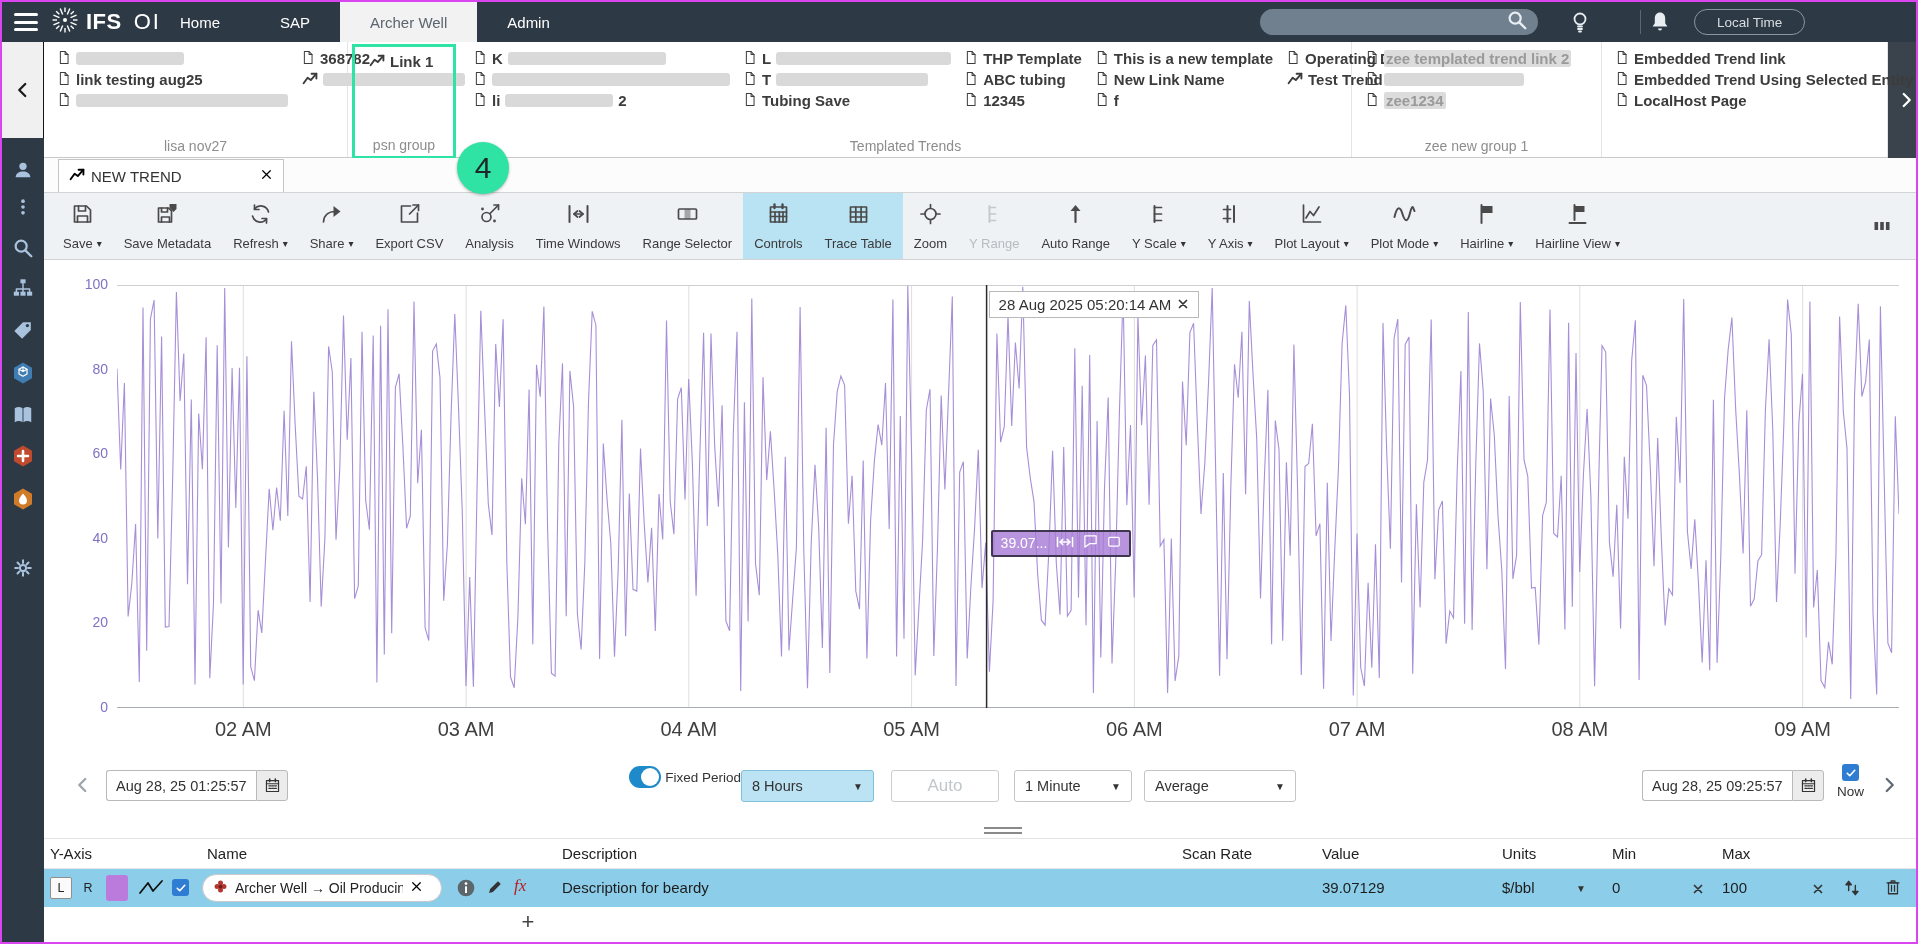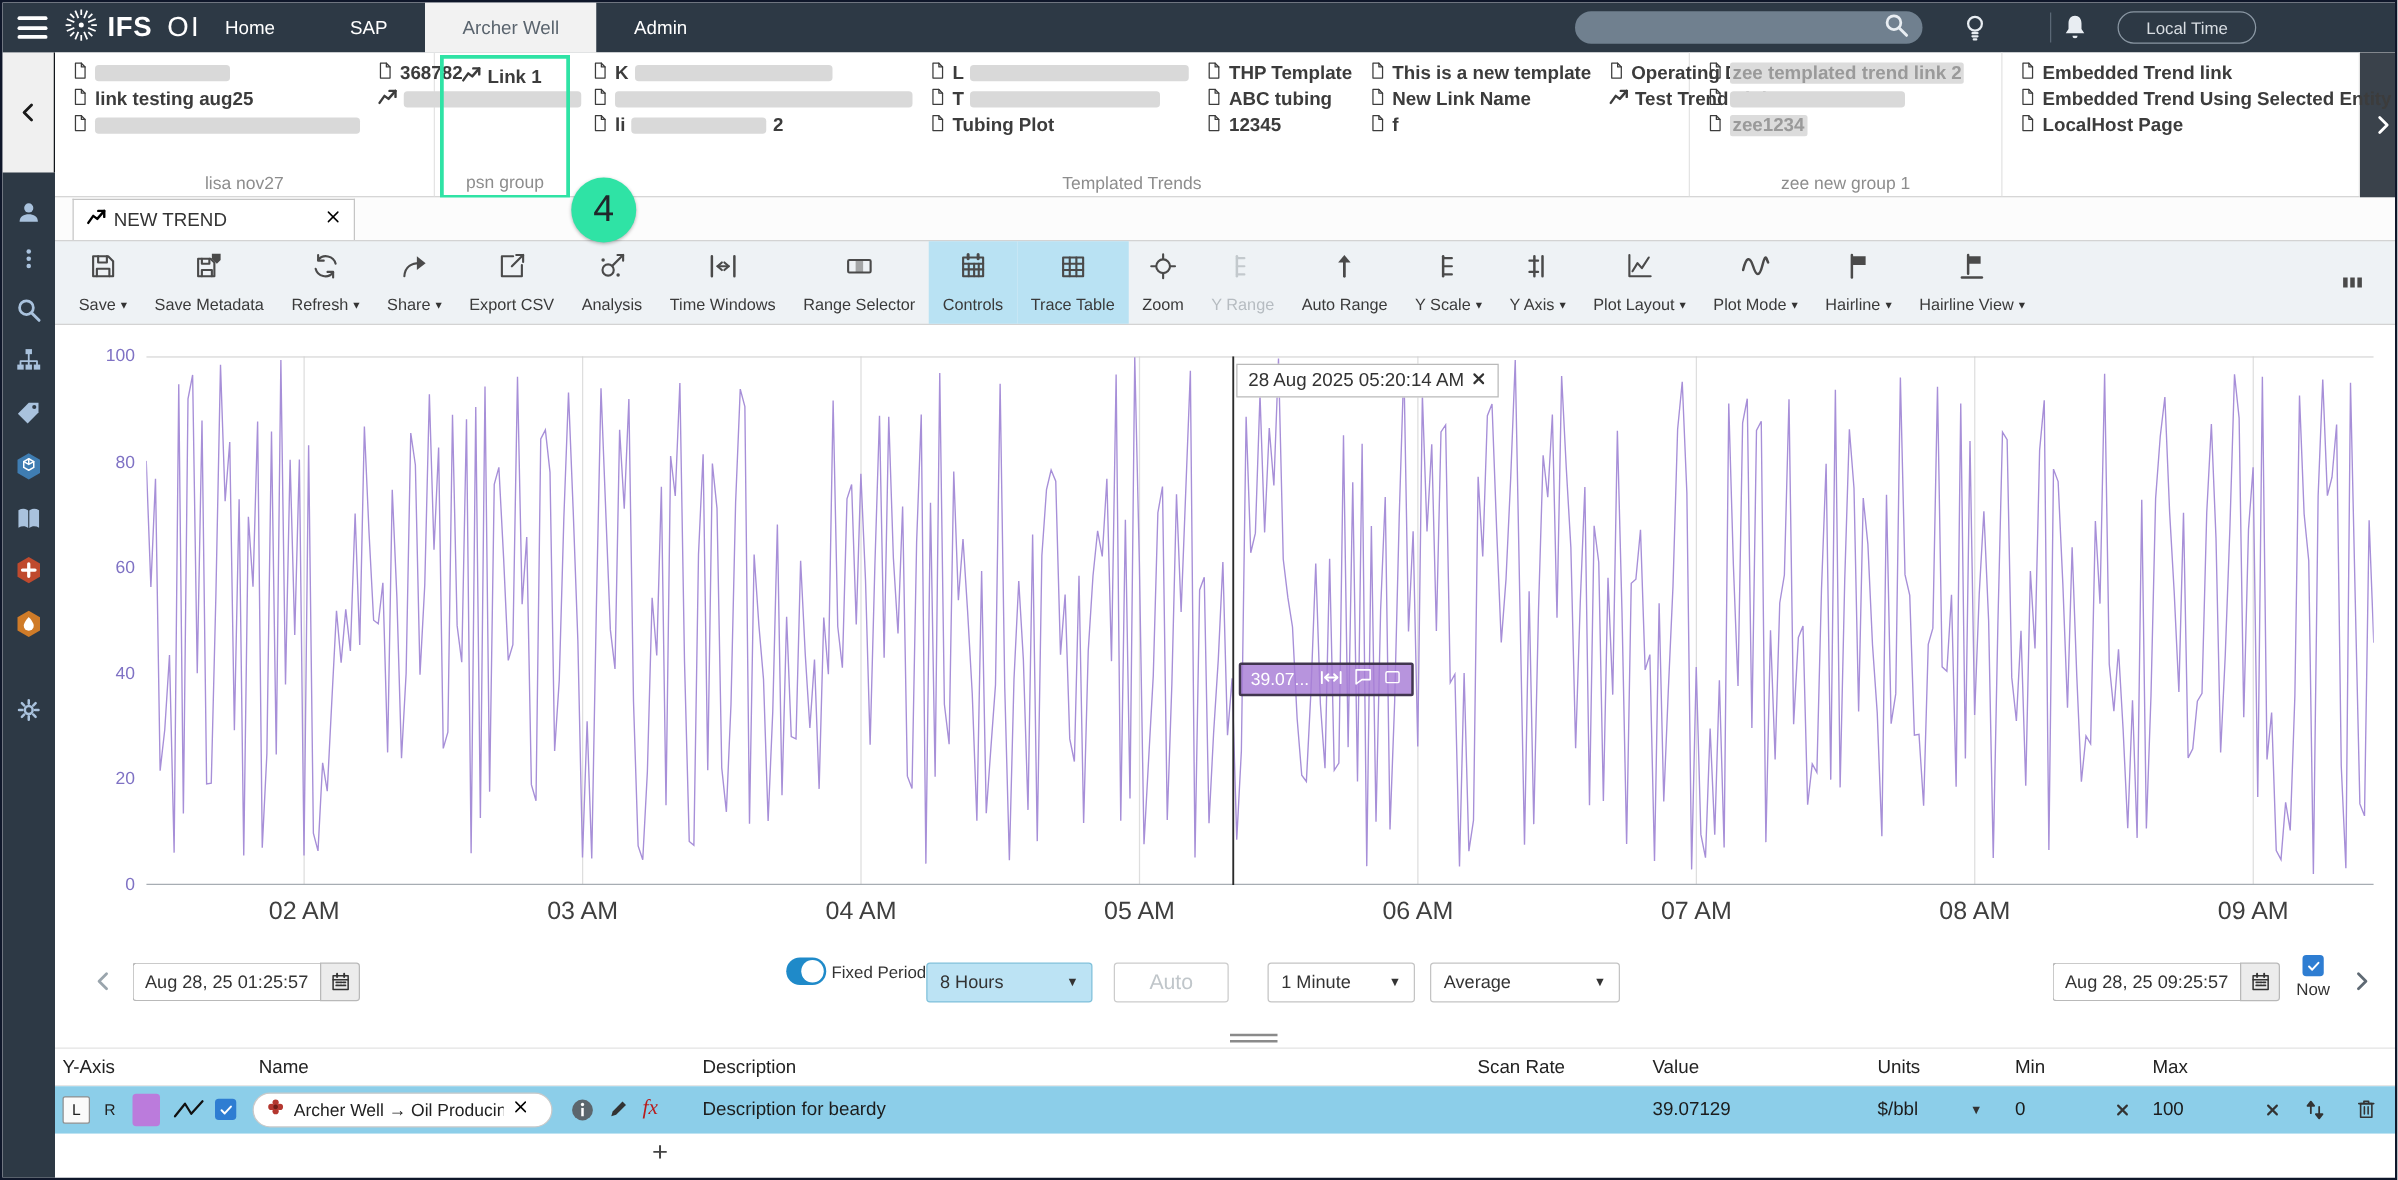--- a/index.html
+++ b/index.html
@@ -1,18 +1,18 @@
 <!DOCTYPE html>
 <html><head>
 <meta charset="utf-8">
 <style>
   html,body{margin:0;padding:0;background:#e8e8e8;}
   *{box-sizing:border-box;}
   .screen{position:relative;width:1918px;height:944px;background:#fff;overflow:hidden;
-    font-family:"Liberation Sans",sans-serif;border:2px solid #0f172a;}
+    font-family:"Liberation Sans",sans-serif;border:2px solid #d946ef;}
   
   .topbar{position:absolute;left:0;top:0;width:100%;height:40px;background:#2d3945;display:flex;align-items:center;}
   .hamburger{position:absolute;left:12px;top:11px;width:24px;height:18px;display:flex;flex-direction:column;justify-content:space-between;cursor:pointer;}
   .hamburger span{display:block;height:3px;background:#fff;border-radius:2px;}
   .brand{position:absolute;left:48px;top:0;height:40px;display:flex;align-items:center;gap:6px;color:#fff;}
   .brand .b1{font-size:22px;font-weight:bold;letter-spacing:.5px;}
   .brand .b2{font-size:22px;font-weight:300;letter-spacing:2px;margin-left:6px;}
   .nav{position:absolute;left:148px;top:0;height:40px;display:flex;}
   .nav-item{height:40px;display:flex;align-items:center;padding:0 30px;color:#fff;font-size:15px;cursor:pointer;white-space:nowrap;}
   .nav-item.active{background:#f2f2f2;color:#5a646e;}
@@ -333,21 +333,21 @@
                   <path d="M12 2v5h5"></path>
                 </svg></span>
               <span>T</span>
               <span class="li-redact" style="width: 152px;"></span>
             </div>
             <div class="link-item">
               <span><svg viewBox="0 0 22 24" width="13" height="15" fill="none" stroke="currentColor" stroke-width="1.7" stroke-linecap="round" stroke-linejoin="round">
                   <path d="M4 2h8l5 5v15H4z"></path>
                   <path d="M12 2v5h5"></path>
                 </svg></span>
-              <span>Tubing Plot</span>
+              <span>Tubing Save</span>
             </div>
           </div>
           <div class="lcol">
             <div class="link-item">
               <span><svg viewBox="0 0 22 24" width="13" height="15" fill="none" stroke="currentColor" stroke-width="1.7" stroke-linecap="round" stroke-linejoin="round">
                   <path d="M4 2h8l5 5v15H4z"></path>
                   <path d="M12 2v5h5"></path>
                 </svg></span>
               <span>THP Template</span>
             </div>
@@ -756,21 +756,21 @@
     <div class="toggle-grp">
       <div class="toggle">
           <div class="knob"></div>
         </div>
       <span class="ctl-label">Fixed Period</span>
     </div>
     <div class="select blue" style="left:697px;width:133px">
       <span>8 Hours</span>
       <span class="caret">▼</span>
     </div>
-    <div class="btn-auto" style="left:847px;width:92px">Auto</div>
+    <div class="btn-auto" style="left:847px;width:108px">Auto</div>
     <div class="select" style="left:970px;width:118px">
       <span>1 Minute</span>
       <span class="caret">▼</span>
     </div>
     <div class="select" style="left:1100px;width:152px">
       <span>Average</span>
       <span class="caret">▼</span>
     </div>
     <div class="dt" style="left:1598px;top:10px">
       <input value="Aug 28, 25 09:25:57" style="">

